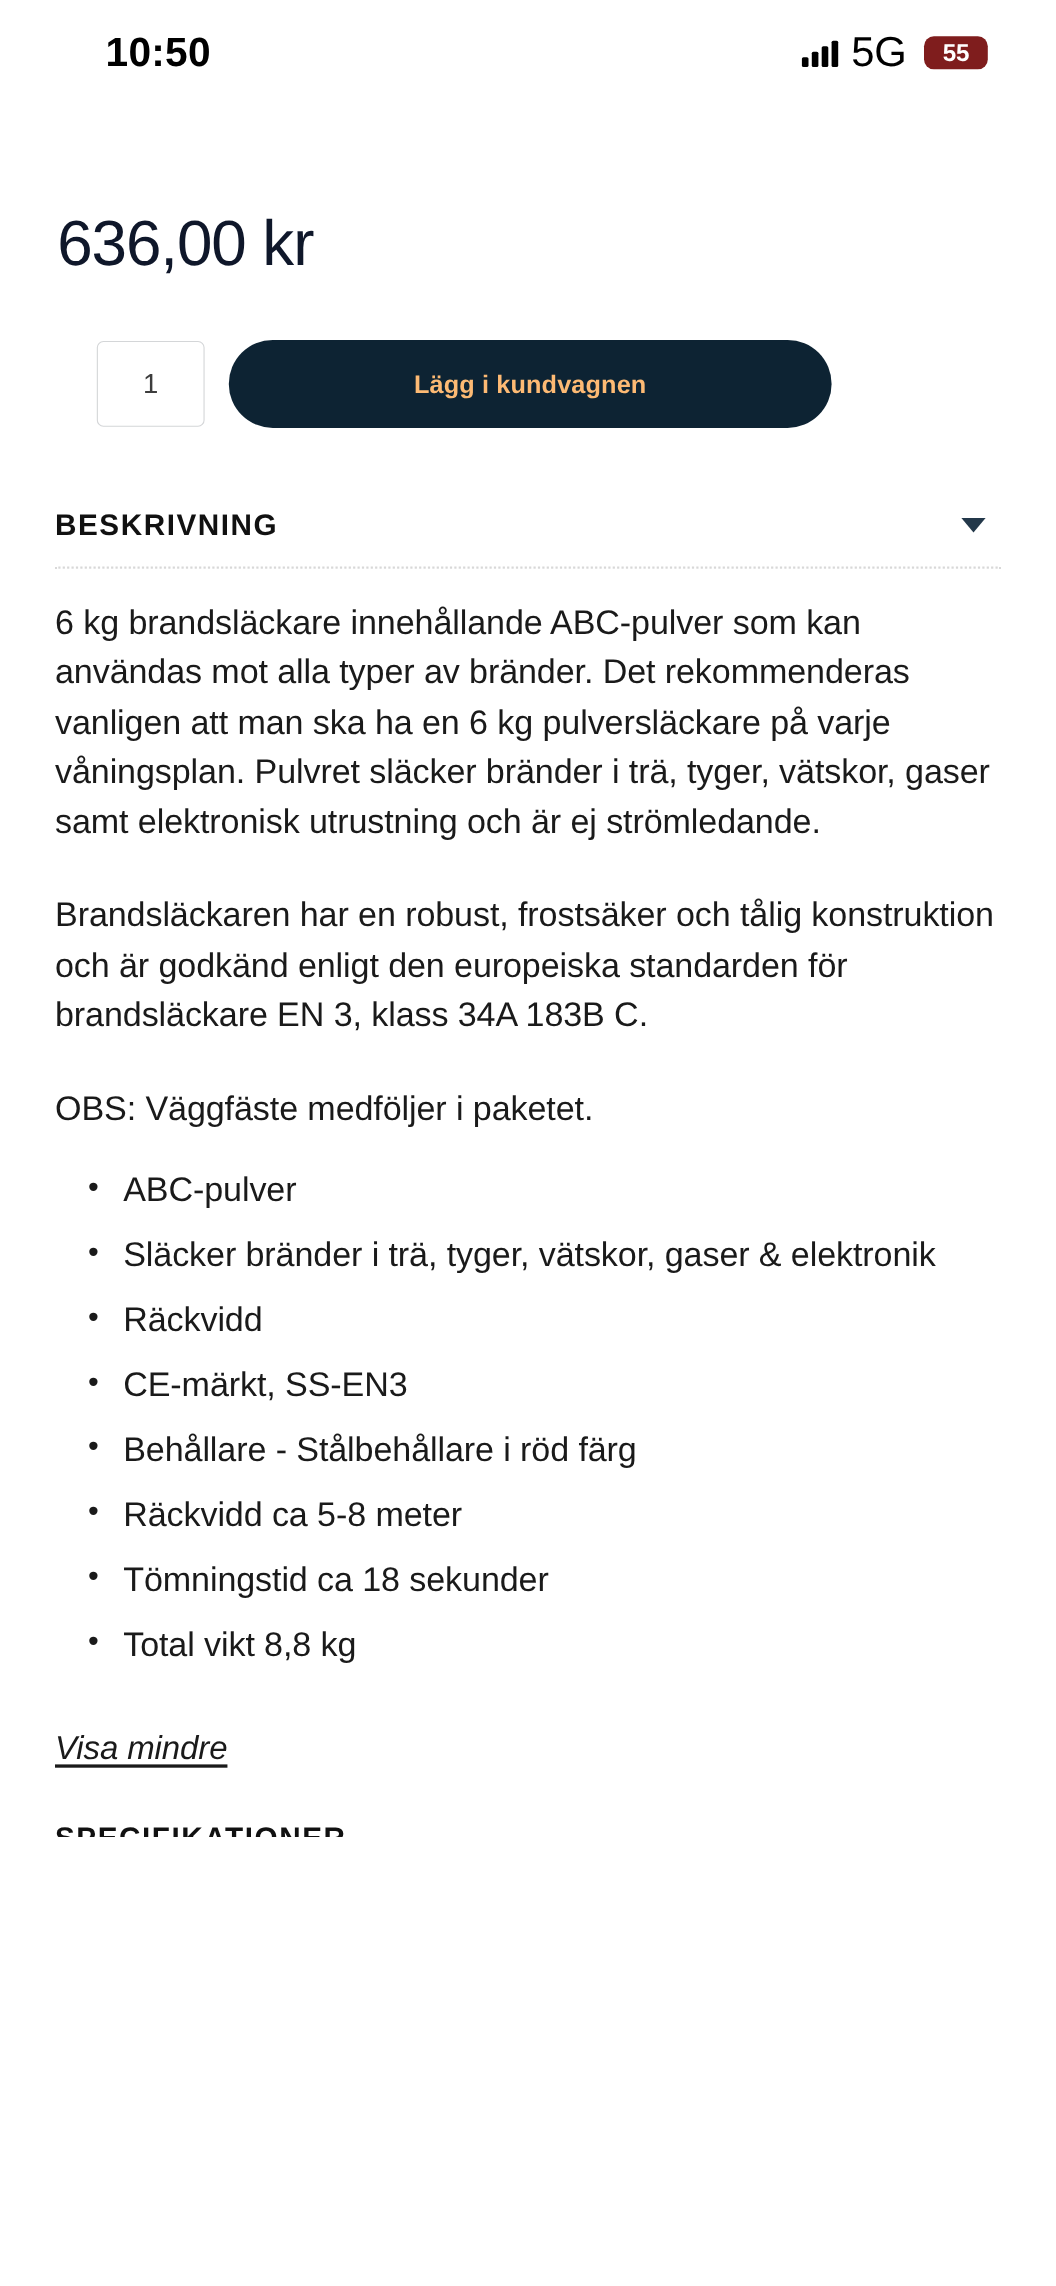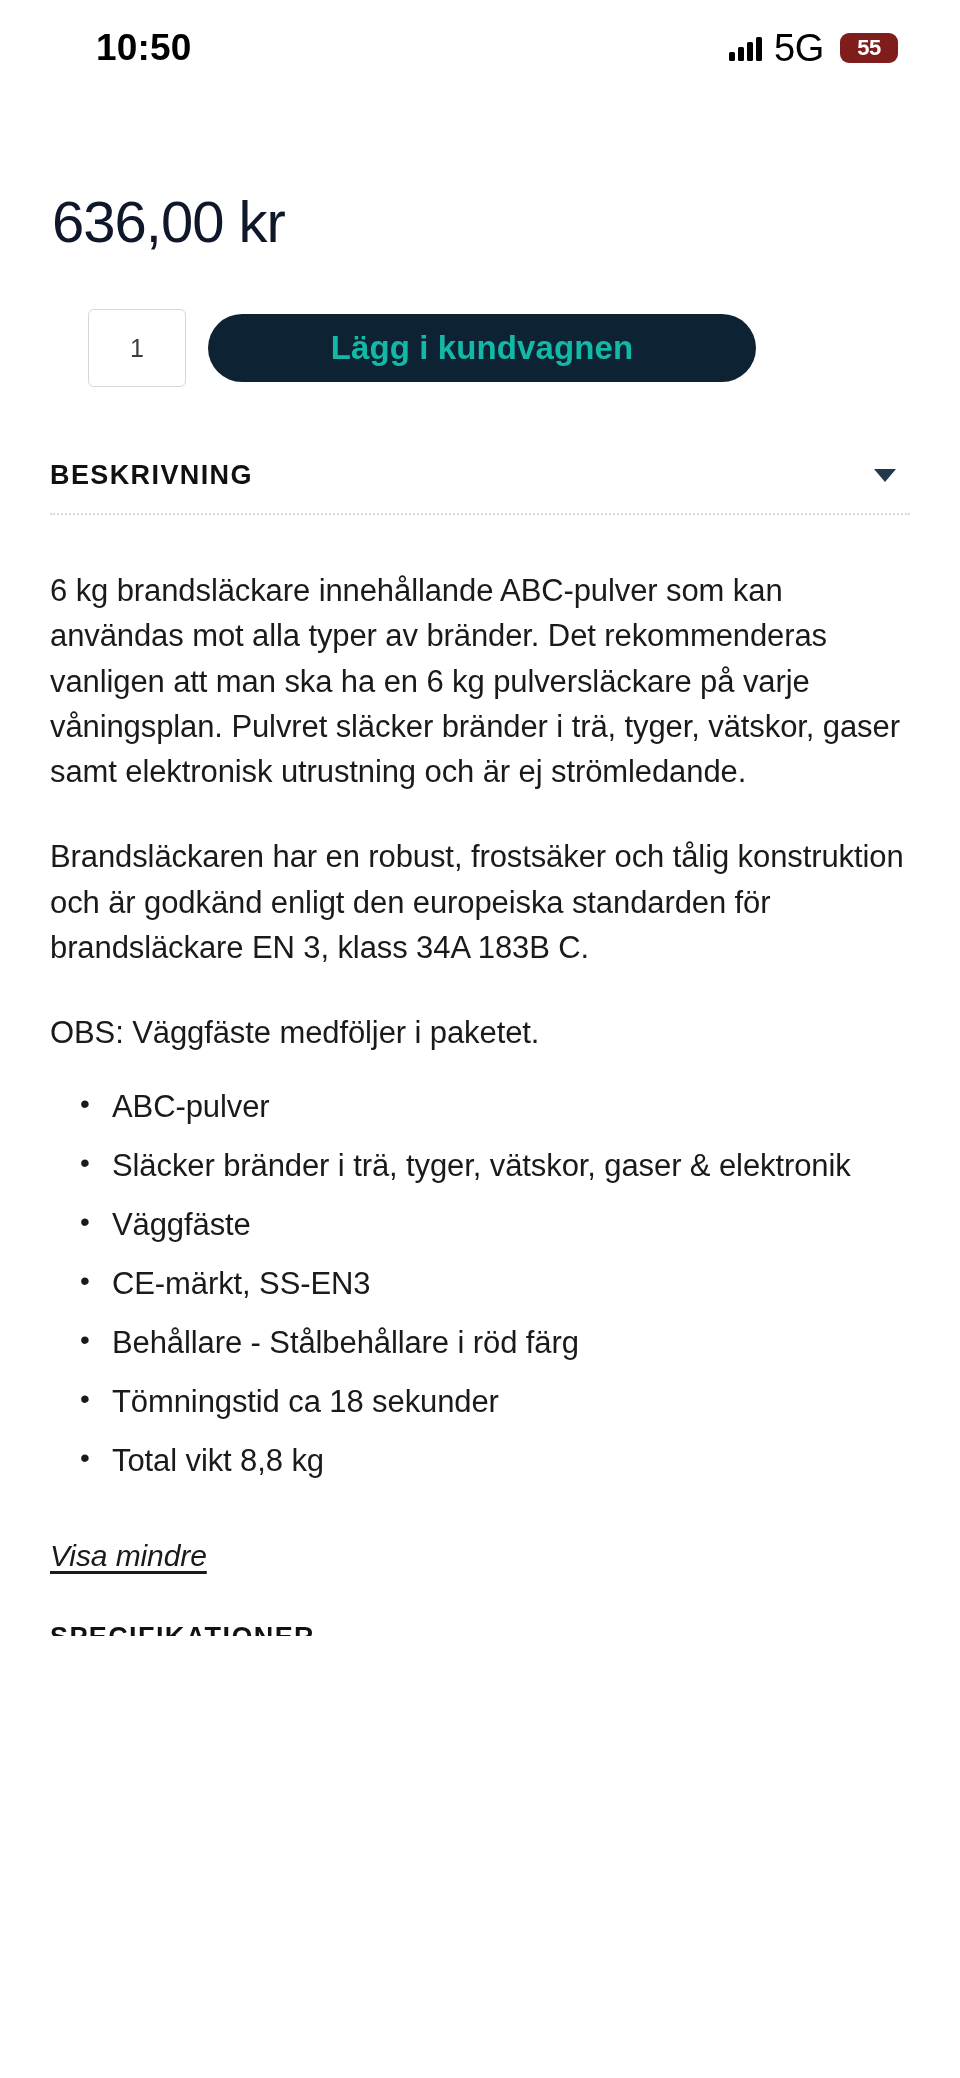--- a/index.html
+++ b/index.html
@@ -124,25 +124,25 @@
     align-items: center;
     justify-content: center;
     font-size: 25px;
     color: #3d3d3d;
     background: #fff;
     box-sizing: border-box;
   }
   .add-cart {
     flex: 1;
     max-width: 548px;
-    height: 68px;
+    height: 80px;
     border-radius: 42px;
     background: #0d2333;
-    color: #14b8a6;
-    font-size: 33px;
+    color: #fdba74;
+    font-size: 23px;
     font-weight: 700;
     display: flex;
     align-items: center;
     justify-content: center;
     letter-spacing: 0.1px;
     border: none;
     font-family: "Liberation Sans", sans-serif;
     cursor: pointer;
   }
 
@@ -173,21 +173,21 @@
   
   .desc {
     font-size: 31px;
     line-height: 1.46;
     color: #1a1a1a;
     letter-spacing: -0.1px;
   }
   .desc p {
     margin: 40px 0 0 0;
   }
-  .desc p:first-child { margin-top: 53px; }
+  .desc p:first-child { margin-top: 26px; }
 
   ul.feature-list {
     margin: 30px 0 0 0;
     padding-left: 62px;
     list-style: none;
   }
   ul.feature-list li {
     position: relative;
     font-size: 31px;
     line-height: 1.45;
@@ -261,23 +261,24 @@
   </div>
 
   <div class="desc">
     <p>6 kg brandsläckare innehållande ABC-pulver som kan användas mot alla typer av bränder. Det rekommenderas vanligen att man ska ha en 6 kg pulversläckare på varje våningsplan. Pulvret släcker bränder i trä, tyger, vätskor, gaser samt elektronisk utrustning och är ej strömledande.</p>
     <p>Brandsläckaren har en robust, frostsäker och tålig konstruktion och är godkänd enligt den europeiska standarden för brandsläckare EN 3, klass 34A 183B C.</p>
     <p>OBS: Väggfäste medföljer i paketet.</p>
 
     <ul class="feature-list">
       <li>ABC-pulver</li>
       <li>Släcker bränder i trä, tyger, vätskor, gaser &amp; elektronik</li>
-      <li>Väggfäste</li>
+      <li>Räckvidd</li>
       <li>CE-märkt, SS-EN3</li>
       <li>Behållare - Stålbehållare i röd färg</li>
+      <li>Räckvidd ca 5-8 meter</li>
       <li>Tömningstid ca 18 sekunder</li>
       <li>Total vikt 8,8 kg</li>
     </ul>
 
     <a class="show-less">Visa mindre</a>
   </div>
 
   <div class="next-section">SPECIFIKATIONER</div>
 
 </div>

